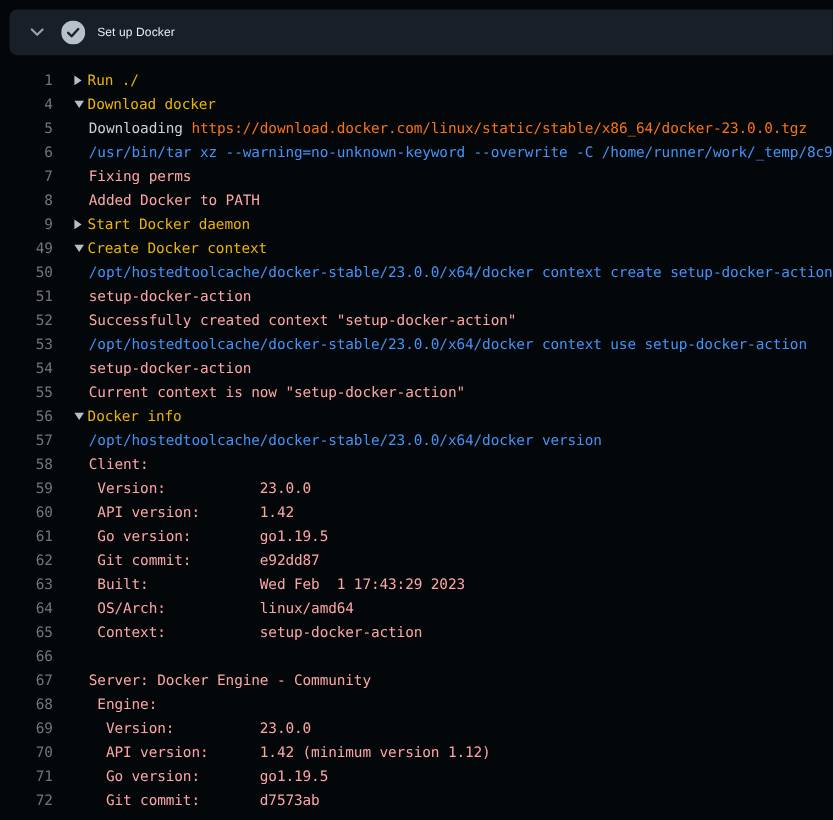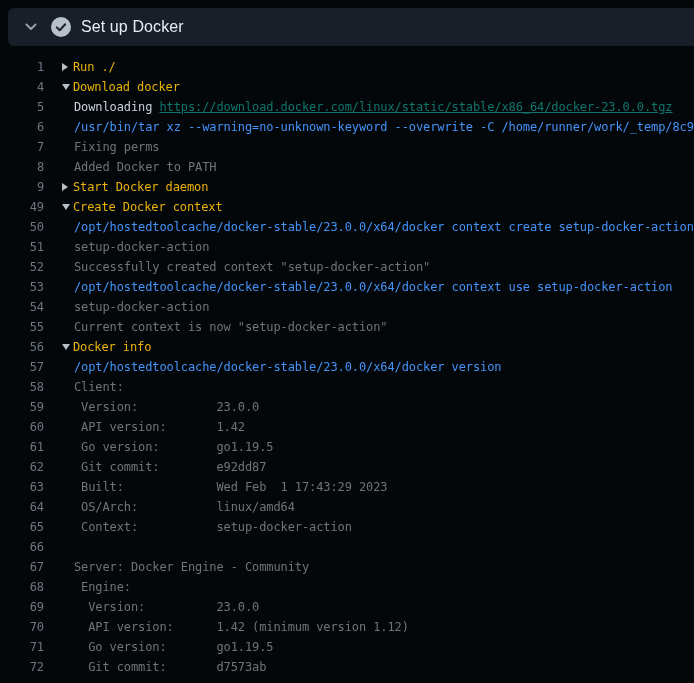--- a/index.html
+++ b/index.html
@@ -33,21 +33,21 @@
     display: block;
   }
   .status-circle {
     width: 20px; height: 20px;
     margin-right: 10px;
     flex: none;
     display: block;
   }
   .step-title {
     color: #e6edf3;
-    font-size: 16px;
+    font-size: 10px;
     letter-spacing: .1px;
   }
 
   
   .log {
     padding-top: 11px;
     font-family: "DejaVu Sans Mono", "Liberation Mono", monospace;
     font-size: 12px;
     line-height: 20px;
     letter-spacing: -0.1px;
@@ -58,21 +58,21 @@
     height: 20px;
     align-items: center;
   }
   .num {
     width: 44px;
     flex: none;
     text-align: right;
     color: #6e7681;
     cursor: pointer;
   }
-  .txt-output   { color: #737373; padding-left: 30px; }
+  .txt-output   { color: #fca5a5; padding-left: 30px; }
   .txt-command  { color: #4493f8; padding-left: 30px; }
   .txt-group    { color: #eab308; }
   .row.group { cursor: pointer; }
   .arrow-box {
     flex: none;
     margin-left: 18px;
     width: 11px;
     display: flex;
     align-items: center;
   }
@@ -83,22 +83,21 @@
     border-bottom: 4px solid transparent;
   }
   .tri-down {
     width: 0; height: 0;
     border-top: 6px solid #b7bfc7;
     border-left: 4px solid transparent;
     border-right: 4px solid transparent;
   }
   .link-line { padding-left: 30px; color: #c9d1d9; }
   .log-link {
-    color: #0f766e;
-    text-decoration: underline;
+    color: #f97316;
     cursor: pointer;
   }
 </style>
 </head>
 <body>
 
 <div class="step-header">
   <svg class="chev" viewBox="0 0 14 14">
     <path d="M2.5 4.5 L7 9 L11.5 4.5" fill="none" stroke="#9aa2ac" stroke-width="1.8" stroke-linecap="round" stroke-linejoin="round"></path>
   </svg>

